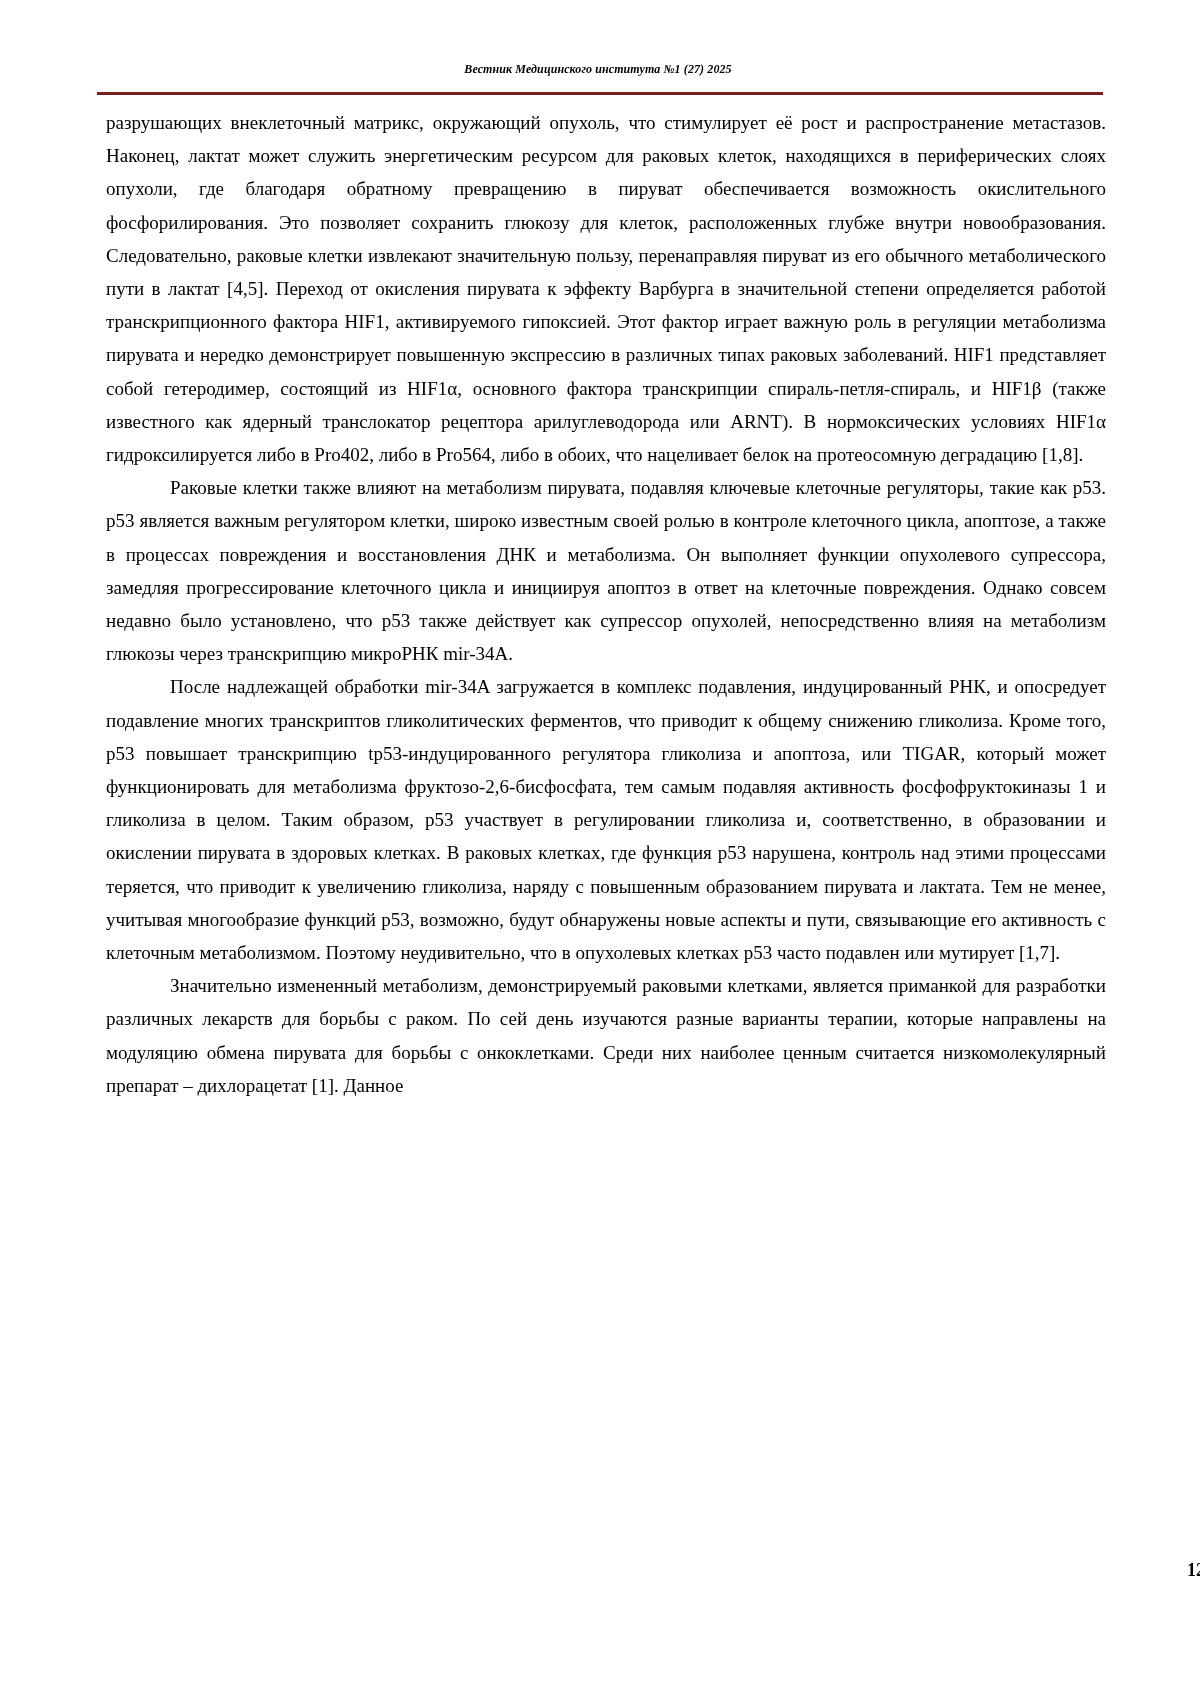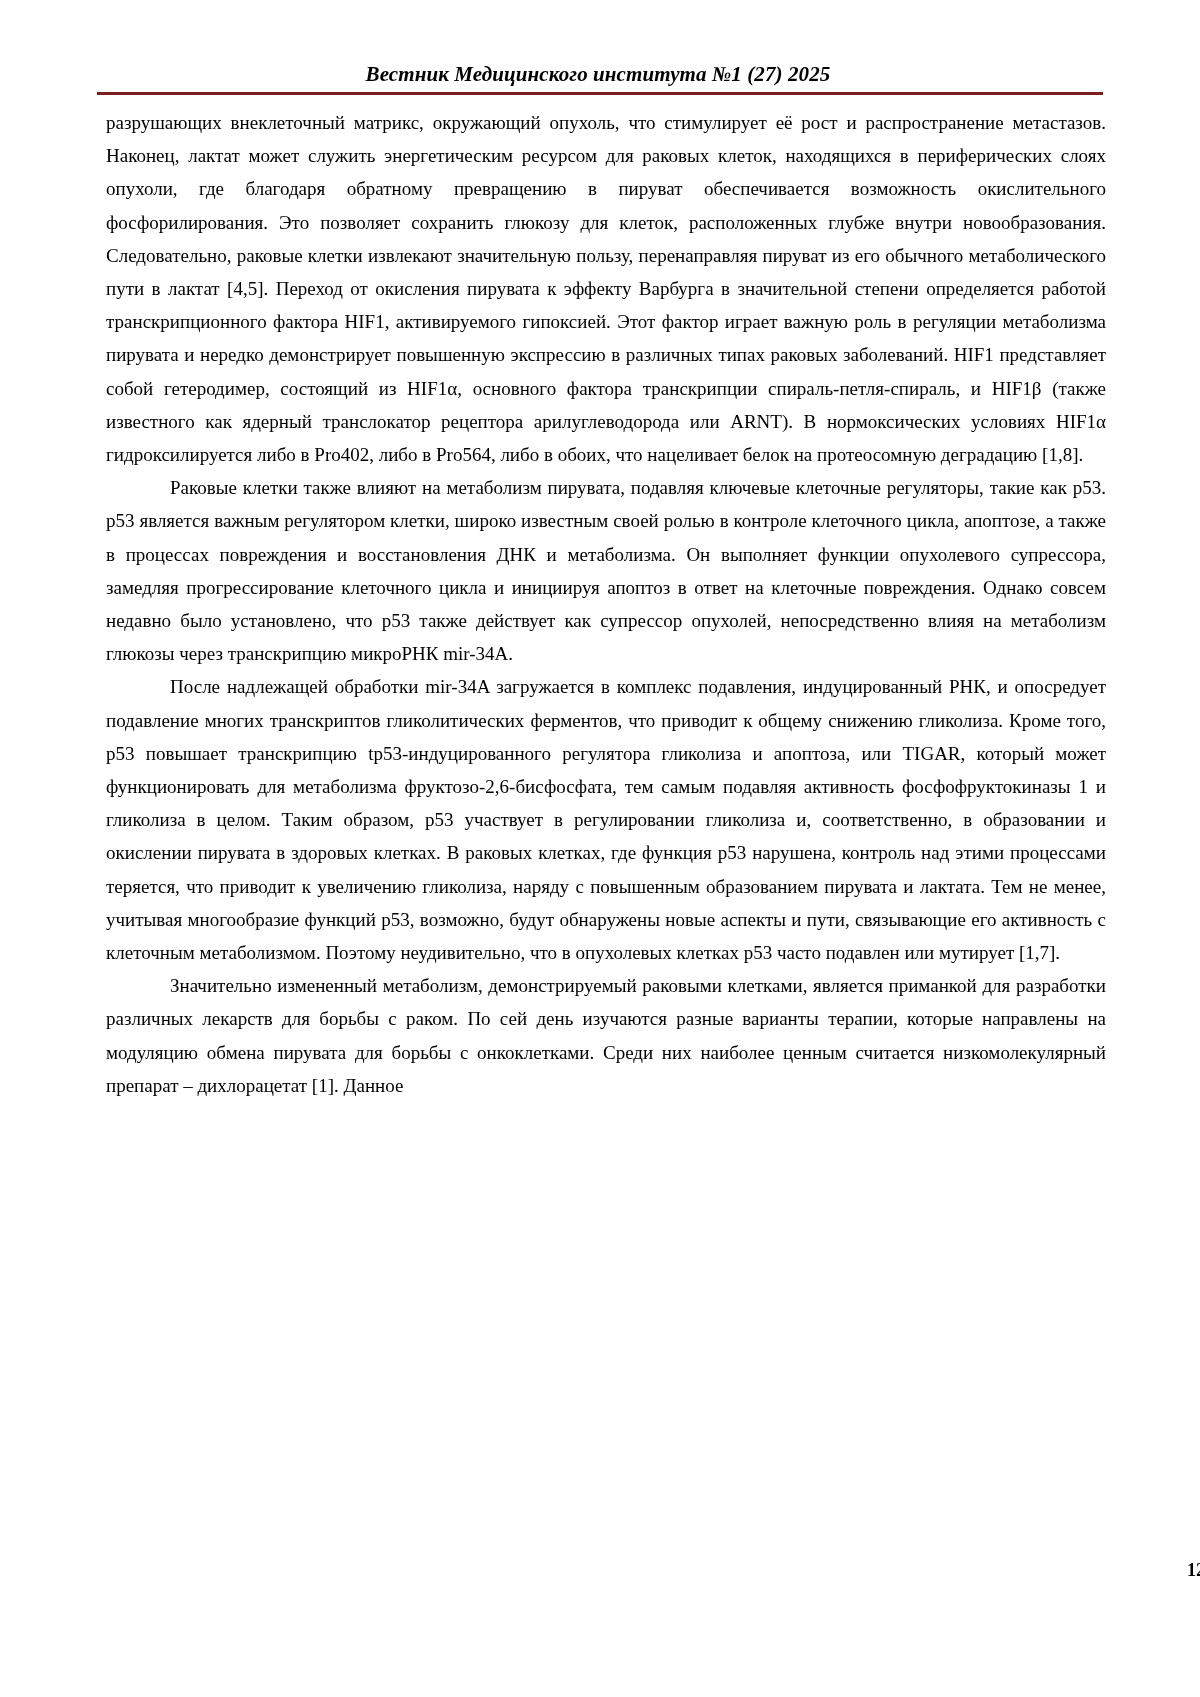--- a/index.html
+++ b/index.html
@@ -19,21 +19,21 @@
   }
   .header {
     position: absolute;
     top: 62px;
     left: 0;
     width: 1196px;
     text-align: center;
     font-family: "Liberation Serif", "DejaVu Serif", serif;
     font-style: italic;
     font-weight: bold;
-    font-size: 21px;
+    font-size: 12px;
     letter-spacing: 0.1px;
     color: #000000;
   }
   .header-rule {
     position: absolute;
     top: 92px;
     left: 97px;
     width: 1006px;
     height: 3px;
     background: #7b1e1e;

